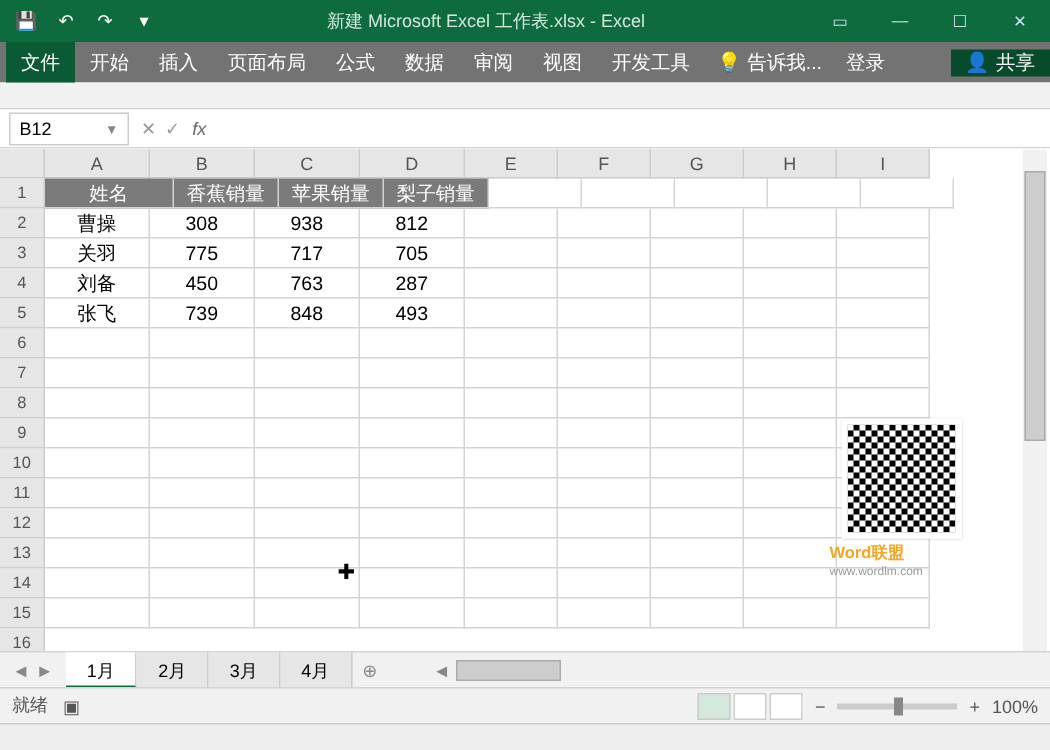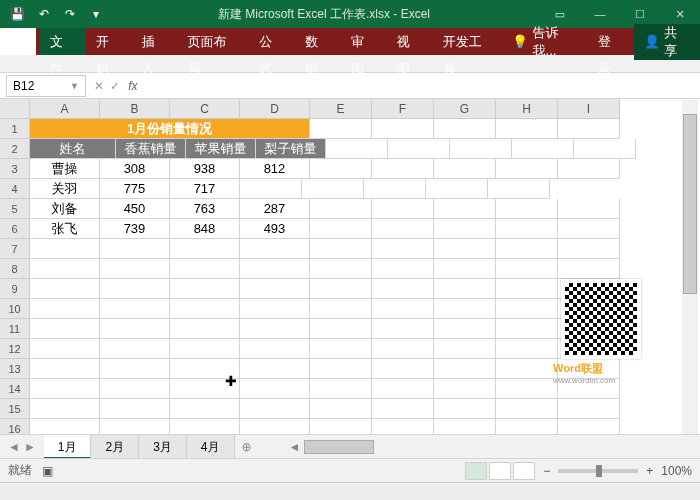--- a/index.html
+++ b/index.html
@@ -5,21 +5,21 @@
 * { margin: 0; padding: 0; box-sizing: border-box; font-family: "Microsoft YaHei", sans-serif; }
 body { width: 700px; height: 500px; background: #fff; overflow: hidden; position: relative; }
 
 .titlebar { height: 28px; background: #0e6b3e; display: flex; align-items: center; color: #fff; font-size: 12px; }
 .qat { display: flex; gap: 2px; padding-left: 6px; }
 .qat-btn { width: 24px; height: 22px; display: flex; align-items: center; justify-content: center; }
 .title { flex: 1; text-align: center; color: #d4e8db; }
 .winctrl { display: flex; }
 .winctrl div { width: 40px; height: 28px; display: flex; align-items: center; justify-content: center; color: #cde; font-size: 11px; }
 
-.ribbon-tabs { height: 27px; background: #7f1d1d; display: flex; align-items: center; color: #fff; font-size: 13px; padding-left: 4px; margin-left: 36px; }
+.ribbon-tabs { height: 27px; background: #737373; display: flex; align-items: center; color: #fff; font-size: 13px; padding-left: 4px; }
 .rtab { padding: 0 10px; height: 27px; line-height: 27px; cursor: pointer; }
 .rtab.file { background: #0a5a33; }
 .rtell { margin-left: 8px; display: flex; align-items: center; gap: 4px; }
 .rshare { margin-left: auto; padding: 0 10px; background: #084b2a; display: flex; align-items: center; gap: 4px; }
 
 .ribbon-body { height: 18px; background: #f1f1f1; border-bottom: 1px solid #d4d4d4; }
 
 .fbar { height: 26px; background: #fff; border-bottom: 1px solid #d4d4d4; display: flex; align-items: center; font-size: 12px; }
 .namebox { width: 80px; height: 22px; border: 1px solid #ccc; margin-left: 6px; padding: 1px 6px; display: flex; align-items: center; justify-content: space-between; gap: 19px; }
 .fxbtns { display: flex; gap: 6px; margin: 0 8px; color: #999; }
@@ -151,28 +151,20 @@
       <div class="rowhdr">10</div>
       <div class="rowhdr">11</div>
       <div class="rowhdr">12</div>
       <div class="rowhdr">13</div>
       <div class="rowhdr">14</div>
       <div class="rowhdr">15</div>
       <div class="rowhdr">16</div>
     </div>
   <div class="cells" id="cells">
       <div class="row">
-        <div class="cell title-cell" style="width: 280px;">1月份销量情况</div>
-        <div class="cell" style="width: 62px;"></div>
-        <div class="cell" style="width: 62px;"></div>
-        <div class="cell" style="width: 62px;"></div>
-        <div class="cell" style="width: 62px;"></div>
-        <div class="cell" style="width: 62px;"></div>
-      </div>
-      <div class="row">
         <div class="cell hdr-cell" style="width: 86px;">姓名</div>
         <div class="cell hdr-cell" style="width: 70px;">香蕉销量</div>
         <div class="cell hdr-cell" style="width: 70px;">苹果销量</div>
         <div class="cell hdr-cell" style="width: 70px;">梨子销量</div>
         <div class="cell" style="width: 62px;"></div>
         <div class="cell" style="width: 62px;"></div>
         <div class="cell" style="width: 62px;"></div>
         <div class="cell" style="width: 62px;"></div>
         <div class="cell" style="width: 62px;"></div>
       </div>
@@ -184,20 +176,21 @@
         <div class="cell" style="width: 62px;"></div>
         <div class="cell" style="width: 62px;"></div>
         <div class="cell" style="width: 62px;"></div>
         <div class="cell" style="width: 62px;"></div>
         <div class="cell" style="width: 62px;"></div>
       </div>
       <div class="row">
         <div class="cell" style="width: 70px;">关羽</div>
         <div class="cell" style="width: 70px;">775</div>
         <div class="cell" style="width: 70px;">717</div>
+        <div class="cell" style="width: 70px;">705</div>
         <div class="cell" style="width: 62px;"></div>
         <div class="cell" style="width: 62px;"></div>
         <div class="cell" style="width: 62px;"></div>
         <div class="cell" style="width: 62px;"></div>
         <div class="cell" style="width: 62px;"></div>
       </div>
       <div class="row">
         <div class="cell" style="width: 70px;">刘备</div>
         <div class="cell" style="width: 70px;">450</div>
         <div class="cell" style="width: 70px;">763</div>

